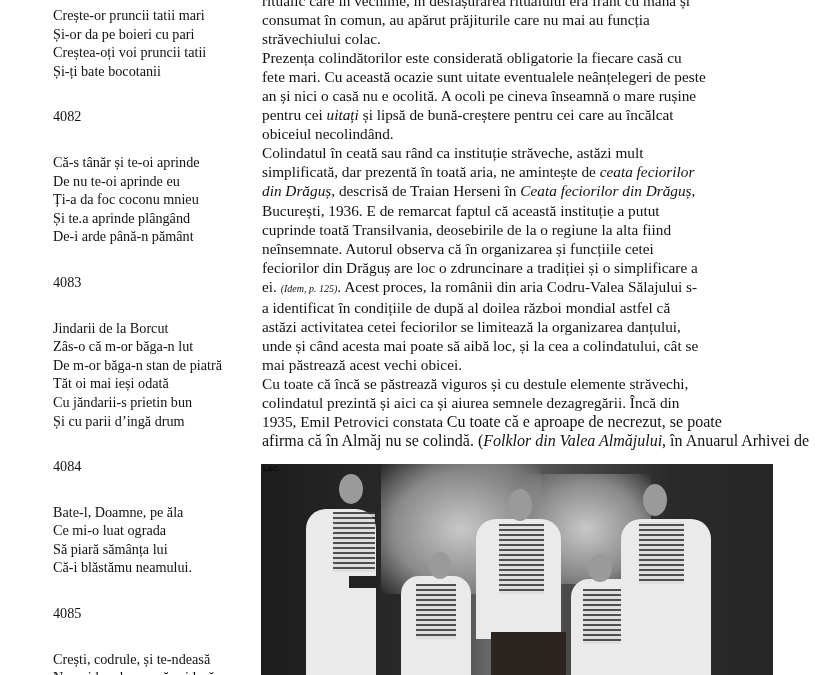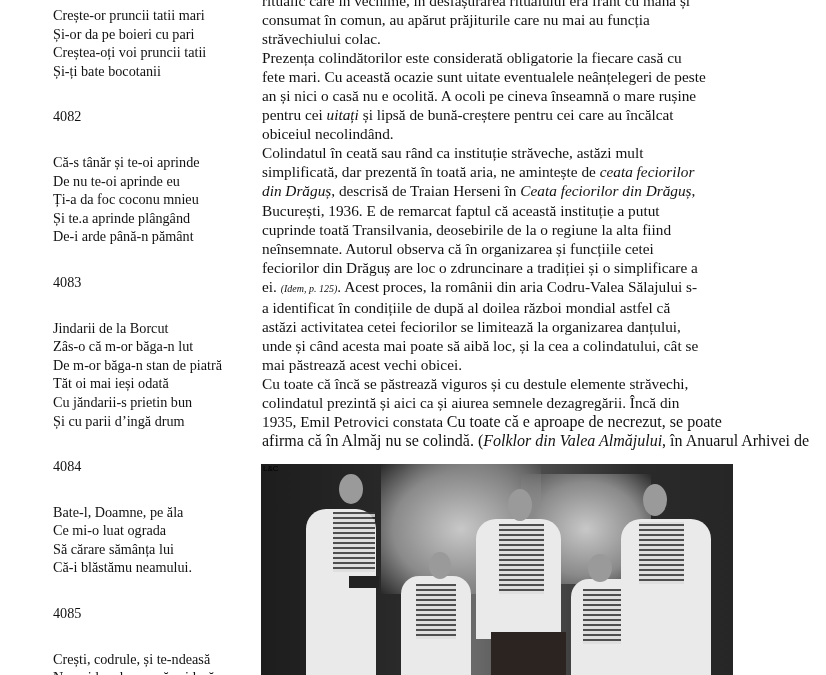--- a/index.html
+++ b/index.html
@@ -5,21 +5,21 @@
   html, body { margin: 0; padding: 0; background: #ffffff; }
   body { width: 826px; height: 675px; position: relative; overflow: hidden;
          font-family: "Liberation Serif", "DejaVu Serif", serif; color: #111; }
   .left-col { position: absolute; left: 53px; top: 6px; width: 200px; font-size: 14.2px; line-height: 18.6px; }
   .verse-line { white-space: nowrap; }
   .poem-num { text-align: left; width: 160px; margin: 27px 0; }
   .right-col { position: absolute; left: 262px; top: -9px; width: 470px; font-size: 15.3px; line-height: 19.05px; }
   .para-line { white-space: nowrap; }
   .small { font-size: 10px; }
   .fn { font-size: 16px; }
-  .photo { position: absolute; left: 261px; top: 464px; width: 472px; height: 211px;
+  .photo { position: absolute; left: 261px; top: 464px; width: 512px; height: 211px;
            background: linear-gradient(90deg, #1d1d1d 0%, #2a2a2a 30%, #6a6a6a 45%, #4a4a4a 60%, #2a2a2a 80%, #262626 100%);
            overflow: hidden; }
   .photo-mark { position: absolute; left: 2px; top: 0px; font-family: "Liberation Sans", sans-serif; font-size: 8px; color: #000; }
   .fig { position: absolute; background: #eaeaea; }
   .head { position: absolute; background: #9a9a9a; border-radius: 50%; }
   .vest { position: absolute; background: repeating-linear-gradient(0deg, #ddd 0 3px, #333 3px 5px); opacity: 0.85; }
   .table { position: absolute; background: #2b2420; }
   .cloud { position: absolute; background: radial-gradient(ellipse at center, #c8c8c8 0%, #8a8a8a 60%, transparent 100%); }
 </style>
 </head>
@@ -46,21 +46,21 @@
       <div class="verse-line">Zâs-o  că m-or băga-n lut</div>
       <div class="verse-line">De m-or băga-n stan de piatră</div>
       <div class="verse-line">Tăt oi mai ieși odată</div>
       <div class="verse-line">Cu jăndarii-s prietin bun</div>
       <div class="verse-line">Și cu parii d’ingă drum</div>
     </div>
     <div class="poem-num">4084</div>
     <div>
       <div class="verse-line">Bate-l, Doamne, pe ăla</div>
       <div class="verse-line">Ce mi-o luat ograda</div>
-      <div class="verse-line">Să cărare sămânța lui</div>
+      <div class="verse-line">Să piară sămânța lui</div>
       <div class="verse-line">Că-i blăstămu neamului.</div>
     </div>
     <div class="poem-num">4085</div>
     <div>
       <div class="verse-line">Crești, codrule, și te-ndeasă</div>
       <div class="verse-line">Numai loc de-o casă-mi lasă</div>
       <div class="verse-line">Să mă duc la mândra-n vale.</div>
       <div class="verse-line">Loc de-o casă și-o cărare</div>
     </div>
   </div>

